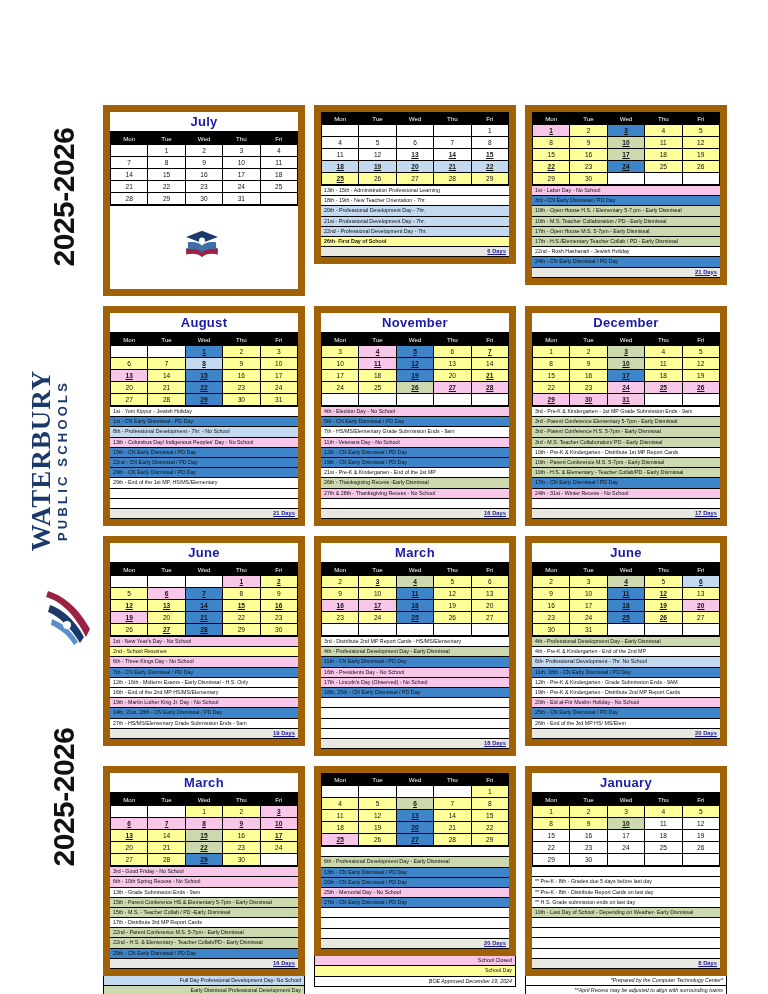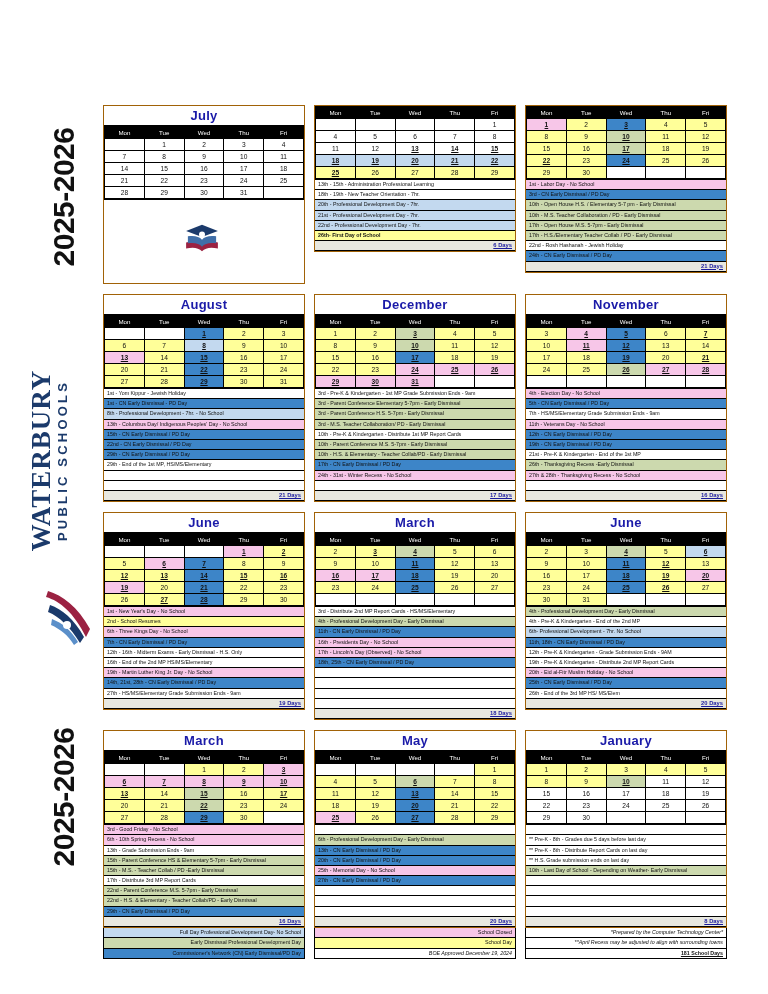--- a/index.html
+++ b/index.html
@@ -33,21 +33,21 @@
     margin-top:1px;line-height:1;
   }
   .rail-logo{position:absolute;left:44px;top:585px;width:52px;height:64px;}
 
   
   .grid{position:absolute;left:103px;top:105px;width:625px;}
   .mrow{display:flex;gap:9px;margin-bottom:10px;}
   .mcell{width:202px;}
 
   .mon{
-    border:1px solid #a16207;background:#fff;
+    border:7px solid #a16207;background:#fff;
     box-sizing:border-box;width:202px;
   }
   .mon-title{
     text-align:center;font-weight:bold;font-size:13px;color:#1a1aa8;
     padding:2px 0 2px;border-bottom:1px solid #000;background:#fff;
     letter-spacing:.3px;
   }
   table.cal{border-collapse:collapse;width:100%;table-layout:fixed;}
   table.cal th{
     background:#000;color:#fff;font-size:6.2px;font-weight:normal;
@@ -398,20 +398,86 @@
               <div class="note c-b">29th - CN Early Dismissal / PD Day</div>
               <div class="note c-w">29th - End of the 1st MP, HS/MS/Elementary</div>
               <div class="note c-w blank">&nbsp;</div>
               <div class="note c-w blank">&nbsp;</div>
               <div class="days">21 Days</div>
             </div>
           </div>
         </div>
         <div class="mcell">
           <div class="mon">
+            <div class="mon-title">November</div>
+            <table class="cal">
+              <thead>
+                <tr>
+                  <th>Mon</th>
+                  <th>Tue</th>
+                  <th>Wed</th>
+                  <th>Thu</th>
+                  <th>Fri</th>
+                </tr>
+              </thead>
+              <tbody>
+                <tr>
+                  <td class="c-y"><span>3</span></td>
+                  <td class="c-p u"><span>4</span></td>
+                  <td class="c-b u"><span>5</span></td>
+                  <td class="c-y"><span>6</span></td>
+                  <td class="c-y u"><span>7</span></td>
+                </tr>
+                <tr>
+                  <td class="c-y"><span>10</span></td>
+                  <td class="c-p u"><span>11</span></td>
+                  <td class="c-b u"><span>12</span></td>
+                  <td class="c-y"><span>13</span></td>
+                  <td class="c-y"><span>14</span></td>
+                </tr>
+                <tr>
+                  <td class="c-y"><span>17</span></td>
+                  <td class="c-y"><span>18</span></td>
+                  <td class="c-b u"><span>19</span></td>
+                  <td class="c-y"><span>20</span></td>
+                  <td class="c-y u"><span>21</span></td>
+                </tr>
+                <tr>
+                  <td class="c-y"><span>24</span></td>
+                  <td class="c-y"><span>25</span></td>
+                  <td class="c-g u"><span>26</span></td>
+                  <td class="c-p u"><span>27</span></td>
+                  <td class="c-p u"><span>28</span></td>
+                </tr>
+                <tr>
+                  <td class="c-w"><span></span></td>
+                  <td class="c-w"><span></span></td>
+                  <td class="c-w"><span></span></td>
+                  <td class="c-w"><span></span></td>
+                  <td class="c-w"><span></span></td>
+                </tr>
+              </tbody>
+            </table>
+            <div class="notes">
+              <div class="note c-p">4th - Election Day - No School</div>
+              <div class="note c-b">5th - CN Early Dismissal / PD Day</div>
+              <div class="note c-w">7th - HS/MS/Elementary Grade Submission Ends - 9am</div>
+              <div class="note c-p">11th - Veterans Day - No School</div>
+              <div class="note c-b">12th - CN Early Dismissal / PD Day</div>
+              <div class="note c-b">19th - CN Early Dismissal / PD Day</div>
+              <div class="note c-w">21st - Pre-K &amp; Kindergarten - End of the 1st MP</div>
+              <div class="note c-g">26th - Thanksgiving Recess -Early Dismissal</div>
+              <div class="note c-p">27th &amp; 28th - Thanksgiving Recess - No School</div>
+              <div class="note c-w blank">&nbsp;</div>
+              <div class="days">16 Days</div>
+            </div>
+          </div>
+        </div>
+        <div class="mcell">
+          <div class="mon">
             <div class="mon-title">December</div>
             <table class="cal">
               <thead>
                 <tr>
                   <th>Mon</th>
                   <th>Tue</th>
                   <th>Wed</th>
                   <th>Thu</th>
                   <th>Fri</th>
                 </tr>
@@ -459,86 +525,20 @@
               <div class="note c-g">3rd - Parent Conference Elementary 5-7pm - Early Dismissal</div>
               <div class="note c-g">3rd - Parent Conference H.S. 5-7pm - Early Dismissal</div>
               <div class="note c-g">3rd - M.S. Teacher Collaboration/ PD - Early Dismissal</div>
               <div class="note c-w">10th - Pre-K &amp; Kindergarten - Distribute 1st MP Report Cards</div>
               <div class="note c-g">10th - Parent Conference M.S. 5-7pm - Early Dismissal</div>
               <div class="note c-g">10th - H.S. &amp; Elementary - Teacher Collab/PD - Early Dismissal</div>
               <div class="note c-b">17th - CN Early Dismissal / PD Day</div>
               <div class="note c-p">24th - 31st - Winter Recess - No School</div>
               <div class="note c-w blank">&nbsp;</div>
               <div class="days">17 Days</div>
-            </div>
-          </div>
-        </div>
-        <div class="mcell">
-          <div class="mon">
-            <div class="mon-title">November</div>
-            <table class="cal">
-              <thead>
-                <tr>
-                  <th>Mon</th>
-                  <th>Tue</th>
-                  <th>Wed</th>
-                  <th>Thu</th>
-                  <th>Fri</th>
-                </tr>
-              </thead>
-              <tbody>
-                <tr>
-                  <td class="c-y"><span>3</span></td>
-                  <td class="c-p u"><span>4</span></td>
-                  <td class="c-b u"><span>5</span></td>
-                  <td class="c-y"><span>6</span></td>
-                  <td class="c-y u"><span>7</span></td>
-                </tr>
-                <tr>
-                  <td class="c-y"><span>10</span></td>
-                  <td class="c-p u"><span>11</span></td>
-                  <td class="c-b u"><span>12</span></td>
-                  <td class="c-y"><span>13</span></td>
-                  <td class="c-y"><span>14</span></td>
-                </tr>
-                <tr>
-                  <td class="c-y"><span>17</span></td>
-                  <td class="c-y"><span>18</span></td>
-                  <td class="c-b u"><span>19</span></td>
-                  <td class="c-y"><span>20</span></td>
-                  <td class="c-y u"><span>21</span></td>
-                </tr>
-                <tr>
-                  <td class="c-y"><span>24</span></td>
-                  <td class="c-y"><span>25</span></td>
-                  <td class="c-g u"><span>26</span></td>
-                  <td class="c-p u"><span>27</span></td>
-                  <td class="c-p u"><span>28</span></td>
-                </tr>
-                <tr>
-                  <td class="c-w"><span></span></td>
-                  <td class="c-w"><span></span></td>
-                  <td class="c-w"><span></span></td>
-                  <td class="c-w"><span></span></td>
-                  <td class="c-w"><span></span></td>
-                </tr>
-              </tbody>
-            </table>
-            <div class="notes">
-              <div class="note c-p">4th - Election Day - No School</div>
-              <div class="note c-b">5th - CN Early Dismissal / PD Day</div>
-              <div class="note c-w">7th - HS/MS/Elementary Grade Submission Ends - 9am</div>
-              <div class="note c-p">11th - Veterans Day - No School</div>
-              <div class="note c-b">12th - CN Early Dismissal / PD Day</div>
-              <div class="note c-b">19th - CN Early Dismissal / PD Day</div>
-              <div class="note c-w">21st - Pre-K &amp; Kindergarten - End of the 1st MP</div>
-              <div class="note c-g">26th - Thanksgiving Recess -Early Dismissal</div>
-              <div class="note c-p">27th &amp; 28th - Thanksgiving Recess - No School</div>
-              <div class="note c-w blank">&nbsp;</div>
-              <div class="days">16 Days</div>
             </div>
           </div>
         </div>
       </div>
     <div class="mrow">
         <div class="mcell">
           <div class="mon">
             <div class="mon-title">June</div>
             <table class="cal">
               <thead>
@@ -800,21 +800,20 @@
             </div>
           </div>
           <div class="legend">
             <div class="lr c-lb">Full Day Professional Development Day- No School</div>
             <div class="lr c-g">Early Dismissal Professional Development Day</div>
             <div class="lr c-b">Commissioner's Network (CN) Early Dismissal/PD Day</div>
           </div>
         </div>
         <div class="mcell">
           <div class="mon">
-            <div class="mon-title">May</div>
             <table class="cal">
               <thead>
                 <tr>
                   <th>Mon</th>
                   <th>Tue</th>
                   <th>Wed</th>
                   <th>Thu</th>
                   <th>Fri</th>
                 </tr>
               </thead>

